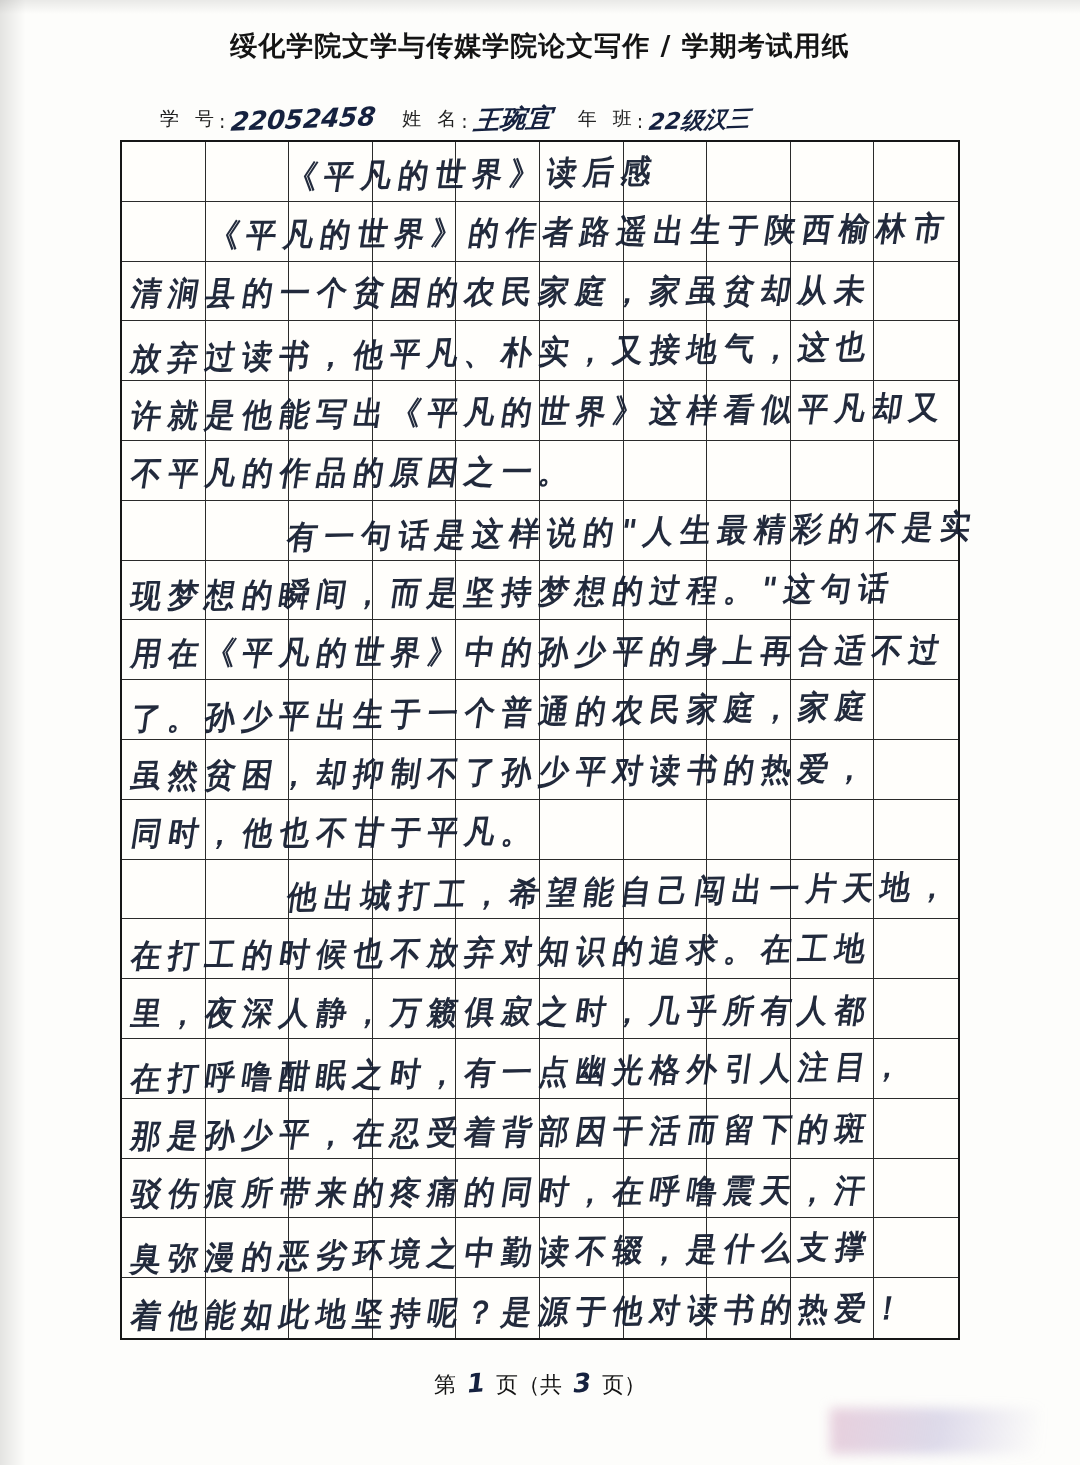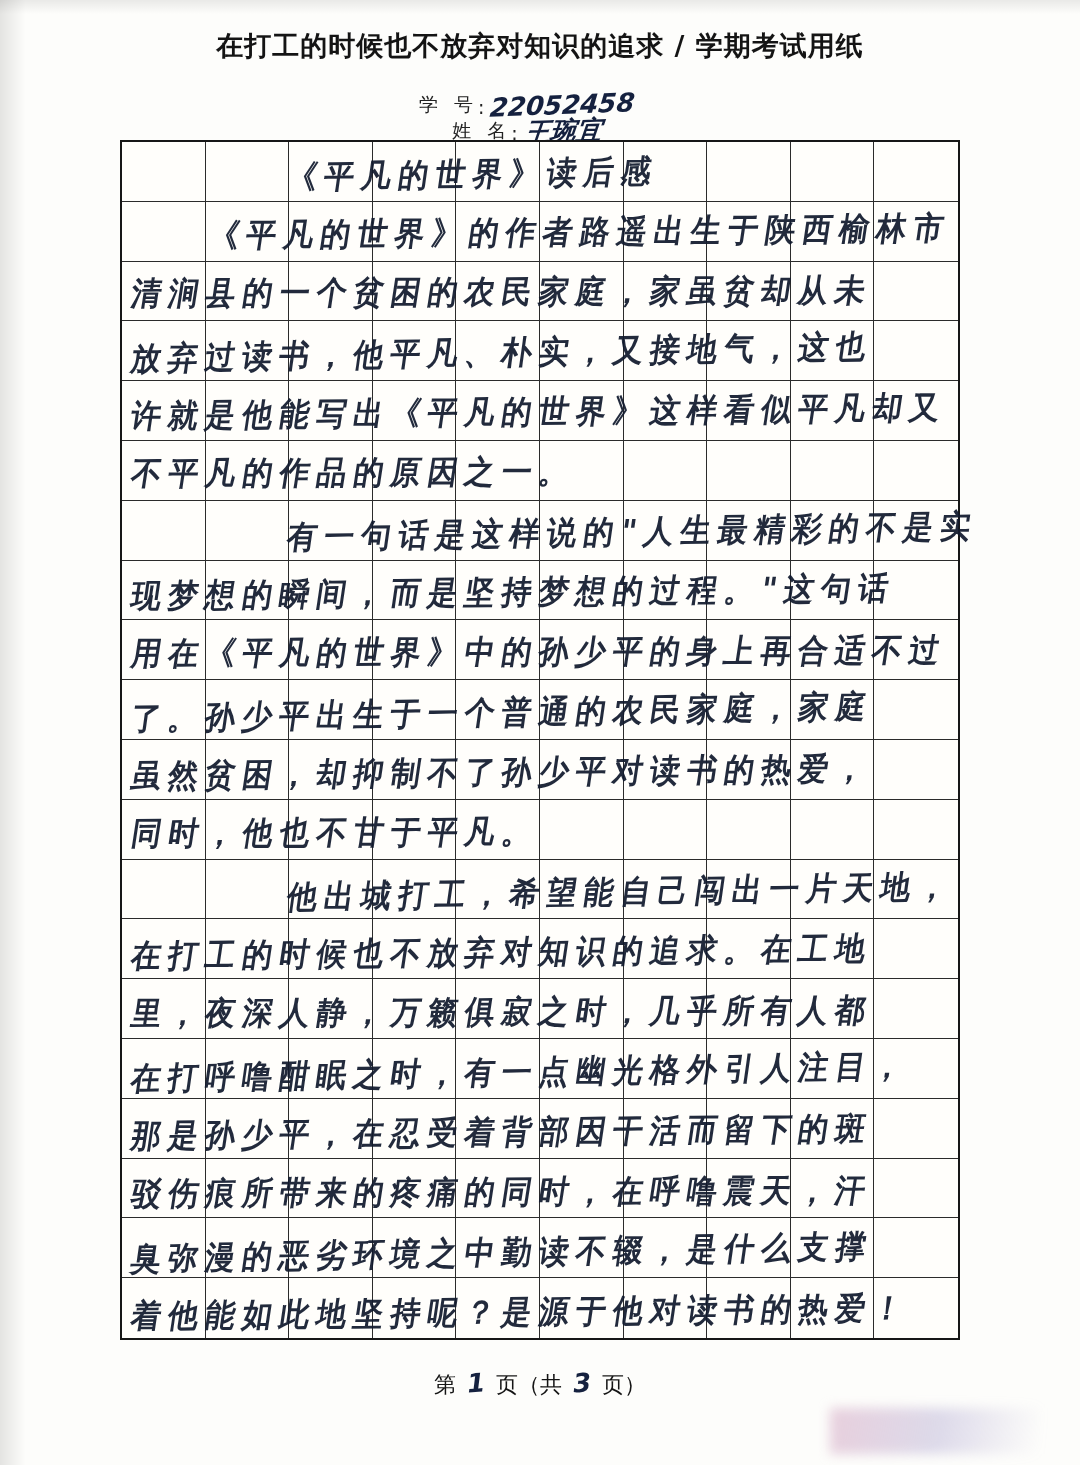--- a/index.html
+++ b/index.html
@@ -36,25 +36,24 @@
     color: #141414;
   }
 
   .meta-row {
     position: absolute;
     top: 92px;
     left: 160px;
     width: 760px;
     height: 40px;
     display: flex;
-    align-items: center;
+    align-items: flex-end;
     font-family: "DejaVu Sans", sans-serif;
     font-size: 19px;
     color: #222;
-    flex-direction: column;
   }
   .meta-field {
     display: flex;
     align-items: flex-end;
     margin-right: 26px;
   }
   .meta-label {
     letter-spacing: 5px;
     white-space: nowrap;
   }
@@ -171,21 +170,21 @@
   }
 </style>
 </head>
 <body>
 
 <div class="page">
 
   <div class="edge-shadow-left"></div>
   <div class="edge-shadow-top"></div>
 
-  <div class="exam-title">在打工的时候也不放弃对知识的追求 / 学期考试用纸</div>
+  <div class="exam-title">绥化学院文学与传媒学院论文写作 / 学期考试用纸</div>
 
   <div class="meta-row">
     <div class="meta-field">
       <span class="meta-label">学  号</span>
       <span class="meta-colon">:</span>
       <span class="meta-value">22052458</span>
     </div>
     <div class="meta-field">
       <span class="meta-label">姓  名</span>
       <span class="meta-colon">:</span>

